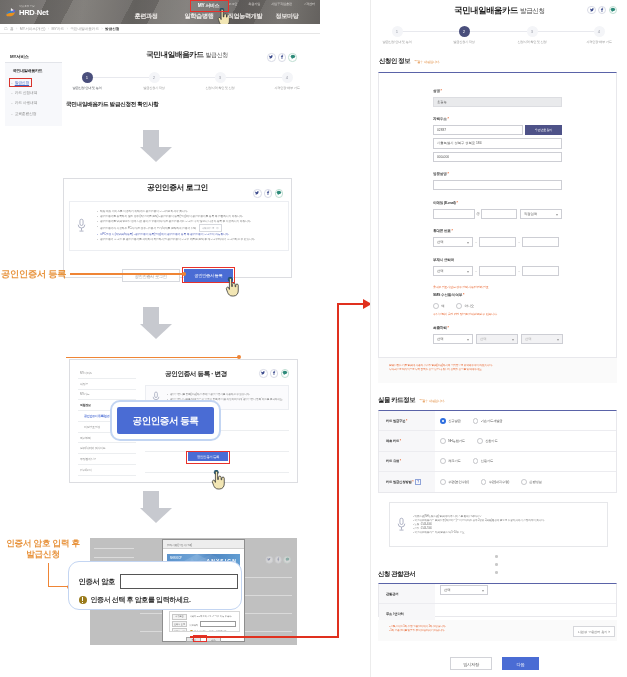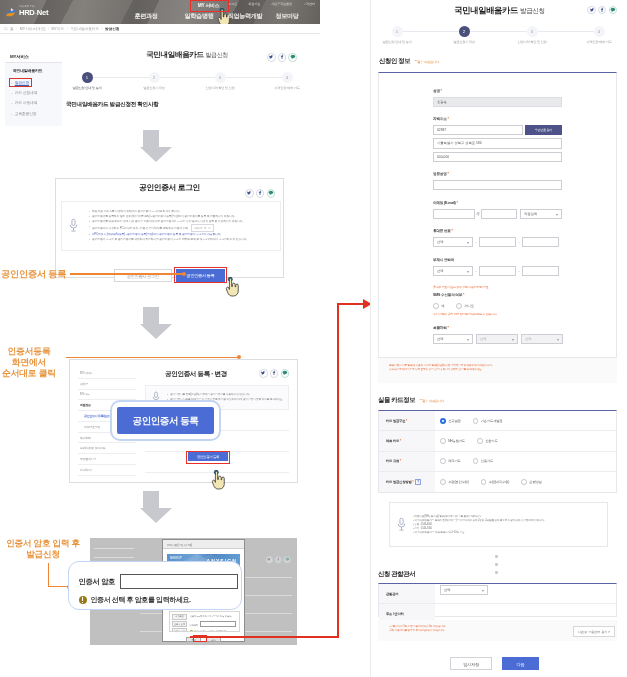--- a/index.html
+++ b/index.html
@@ -252,21 +252,21 @@
           <div class="dot">3</div>
           <div class="lb">신청자격 확인 및 신청</div>
         </div>
     <div class="step" style="left:257px;top:0;">
           <div class="dot">4</div>
           <div class="lb">자격인정·배부 카드</div>
         </div>
   </div>
   <div class="abs" style="left:66px;top:101px;font-size:5.6px;font-weight:bold;color:#222;letter-spacing:-.3px;">국민내일배움카드 발급신청전 확인사항</div>
 
-  <div class="card" style="left:55px;top:178px;width:229px;height:100px;">
+  <div class="card" style="left:63px;top:178px;width:229px;height:100px;">
     <div class="p-title" style="position:absolute;left:0;right:0;top:3px;font-size:7.8px;letter-spacing:-.4px;">공인인증서 로그인</div>
     <div class="sns" style="position:absolute;right:8px;top:10px;">
       <i class="tw">
             <svg viewBox="0 0 16 16" width="9" height="9">
               <path d="M12.3 5.6c0 .1 0 .3 0 .4 0 2.9-2.2 6.2-6.2 6.2-1.2 0-2.4-.4-3.3-1 .2 0 .3 0 .5 0 1 0 2-.3 2.7-.9-.9 0-1.7-.6-2-1.5.1 0 .3 0 .4 0 .2 0 .4 0 .6-.1-1-.2-1.7-1-1.7-2v0c.3.2.6.3 1 .3-.6-.4-1-1-1-1.8 0-.4.1-.8.3-1.1 1.1 1.3 2.7 2.2 4.5 2.3 0-.2-.1-.3-.1-.5 0-1.2 1-2.2 2.2-2.2.6 0 1.2.3 1.6.7.5-.1 1-.3 1.4-.5-.2.5-.5.9-.9 1.2.4 0 .8-.2 1.2-.3-.3.4-.7.8-1.2 1.1z" fill="#3b4a8c"></path>
             </svg>
           </i>
       <i class="fb">
             <svg viewBox="0 0 16 16" width="9" height="9">
               <path d="M9.3 14V8.5h1.8l.3-2.1H9.3V5c0-.6.2-1 1-1h1.1V2.1C11.2 2.1 10.5 2 9.8 2 8.2 2 7.1 3 7.1 4.8v1.6H5.3v2.1h1.8V14z" fill="#3b4a8c"></path>
@@ -312,21 +312,20 @@
 
   <div class="ann" style="left:1px;top:268.5px;width:70px;">공인인증서 등록</div>
   <div class="annline" style="left:70px;top:273.3px;width:114px;height:1.6px;"></div>
   <div class="anndot" style="left:181.6px;top:272.1px;"></div>
 
   <div class="garrow" style="left:140px;top:307px;">
     <div class="stem" style="width:16px;height:17px;"></div>
     <div class="head" style="border-left-width:16px;border-right-width:16px;border-top-width:15px;"></div>
   </div>
 
-  <div class="ann" style="left:1px;top:346px;width:56px;text-align:center;line-height:10.8px;font-size:8.8px;">인증서등록<br>화면에서<br>순서대로 클릭</div>
   <div class="annline" style="left:66px;top:356.5px;width:174px;height:1.6px;"></div>
   <div class="anndot" style="left:237px;top:355px;"></div>
 
   <div class="card" style="left:69px;top:359px;width:229px;height:124px;">
     <div style="position:absolute;left:8px;top:8px;width:58px;">
       <div class="p2-mi">MY서비스</div>
       <div class="p2-mi">내정보</div>
       <div class="p2-mi">MY카드</div>
       <div class="p2-mi bold">회원정보</div>
       <div class="p2-mi sub on">공인인증서 등록/변경</div>

